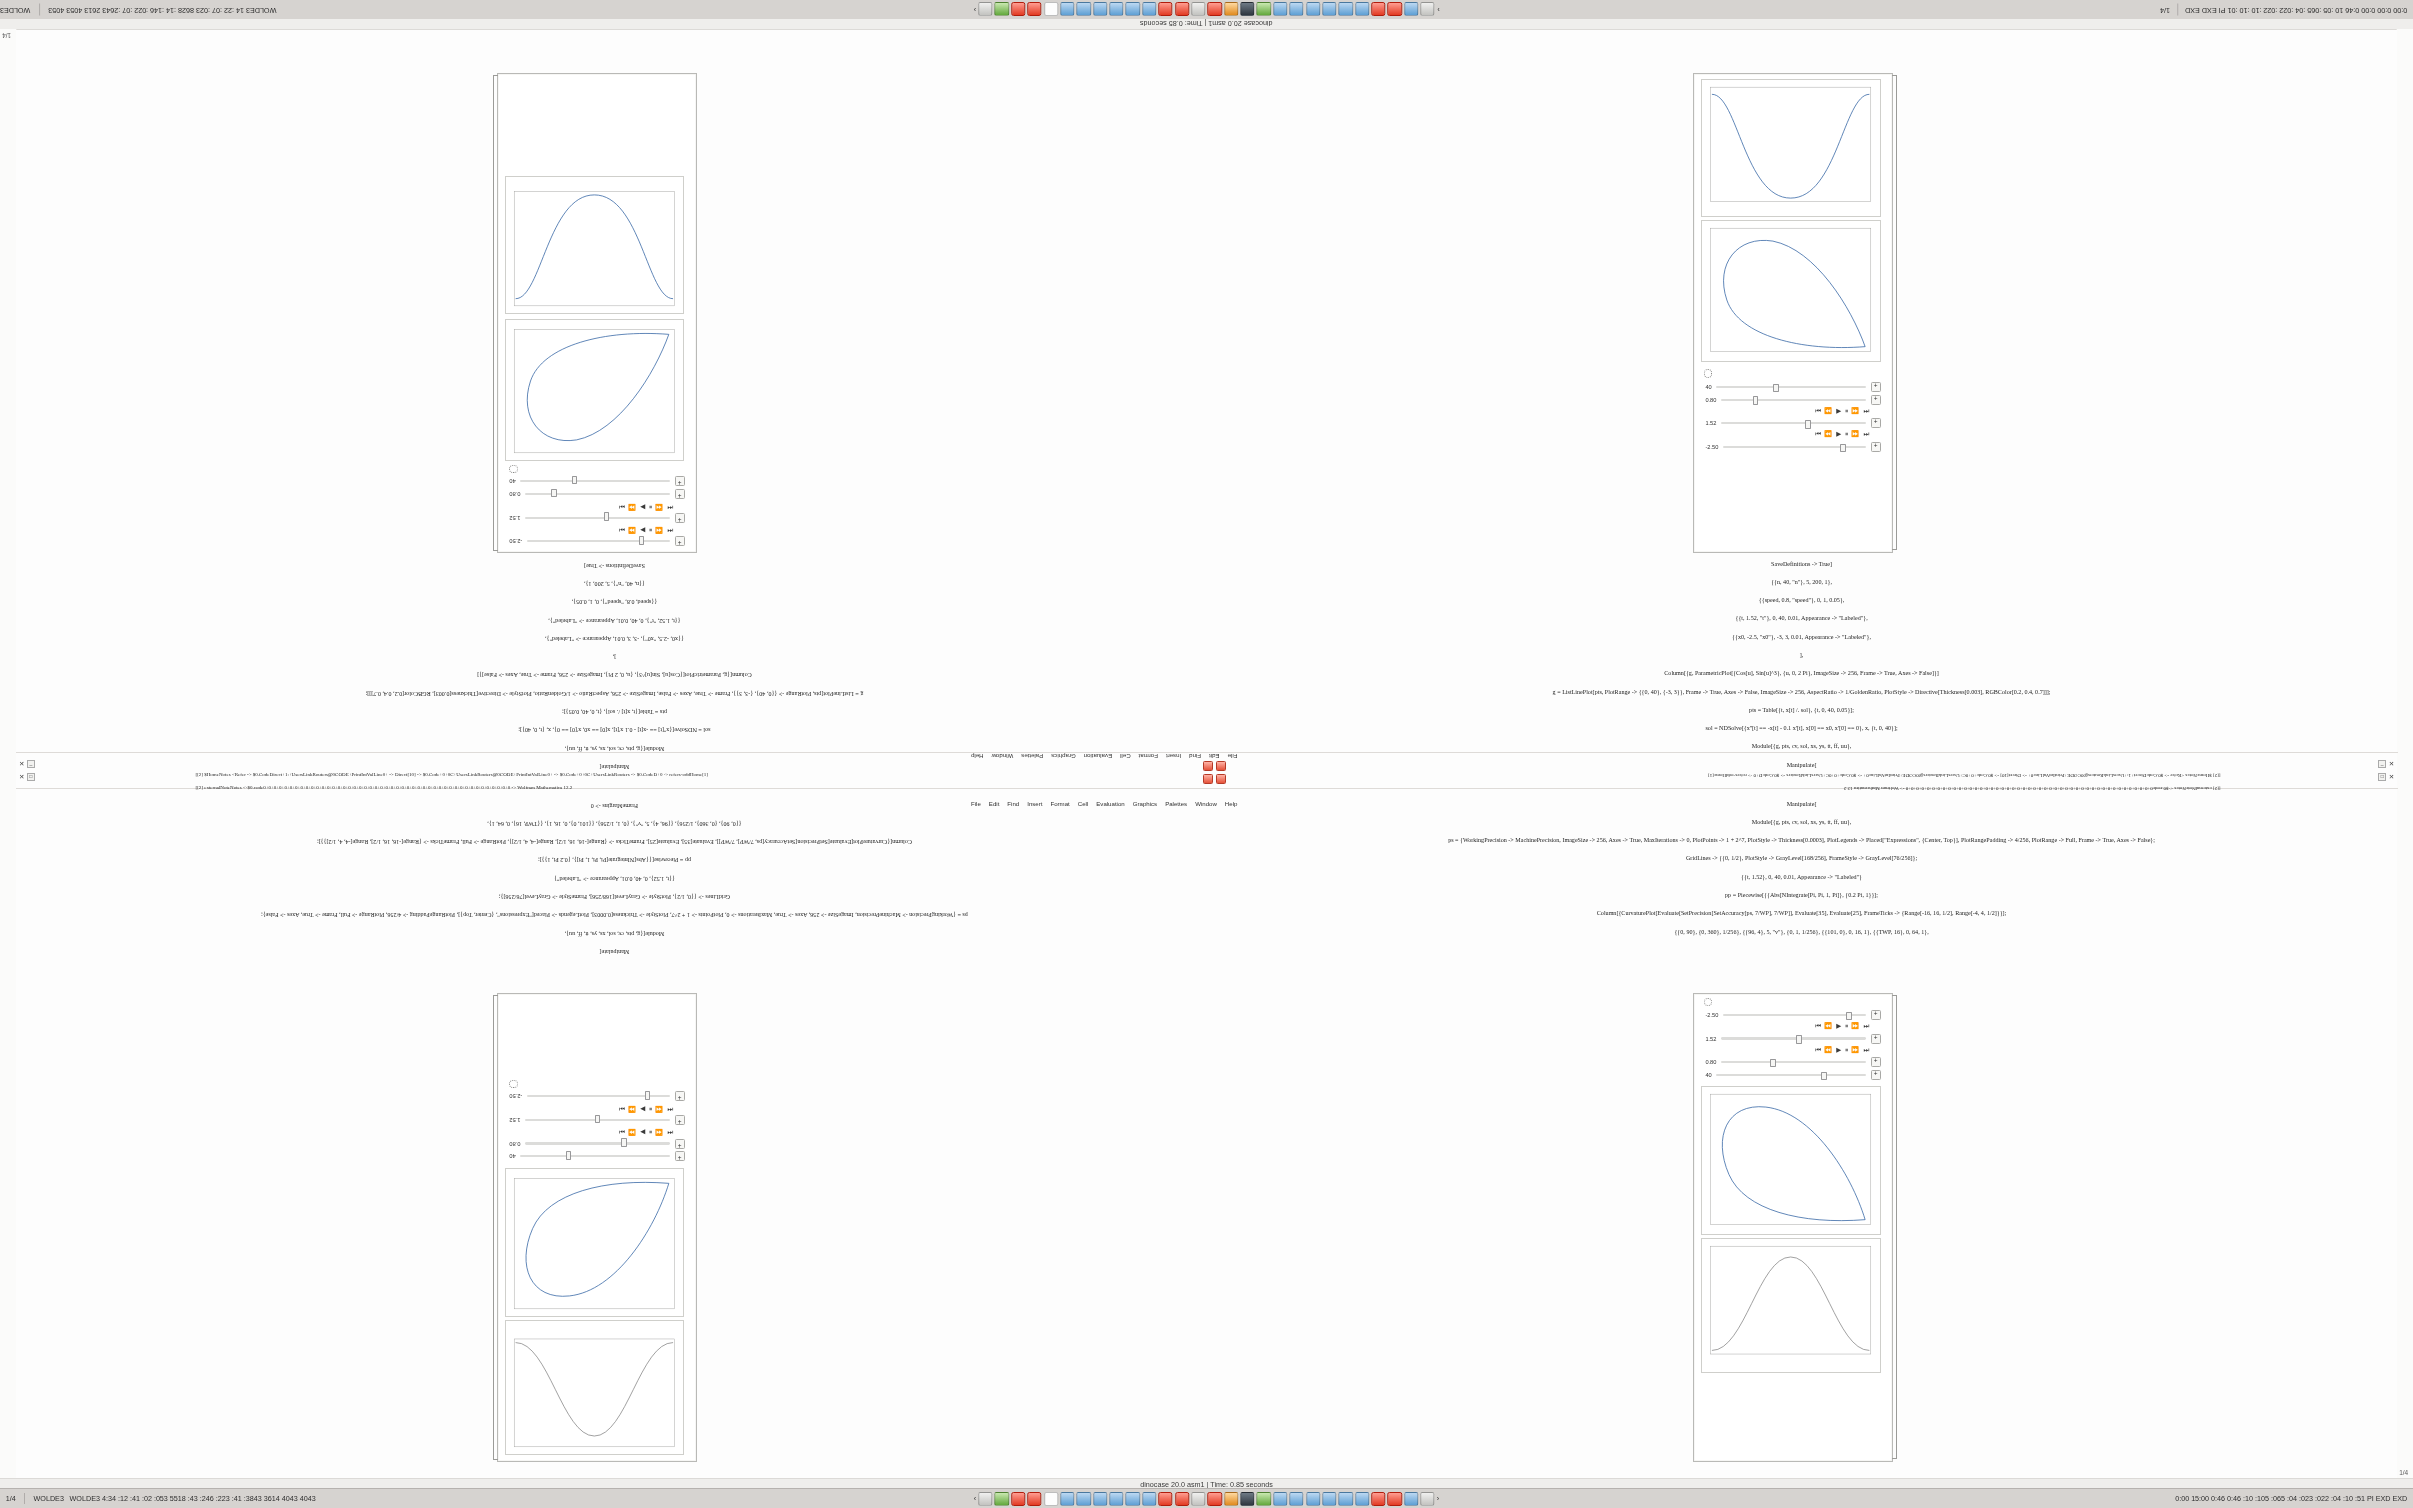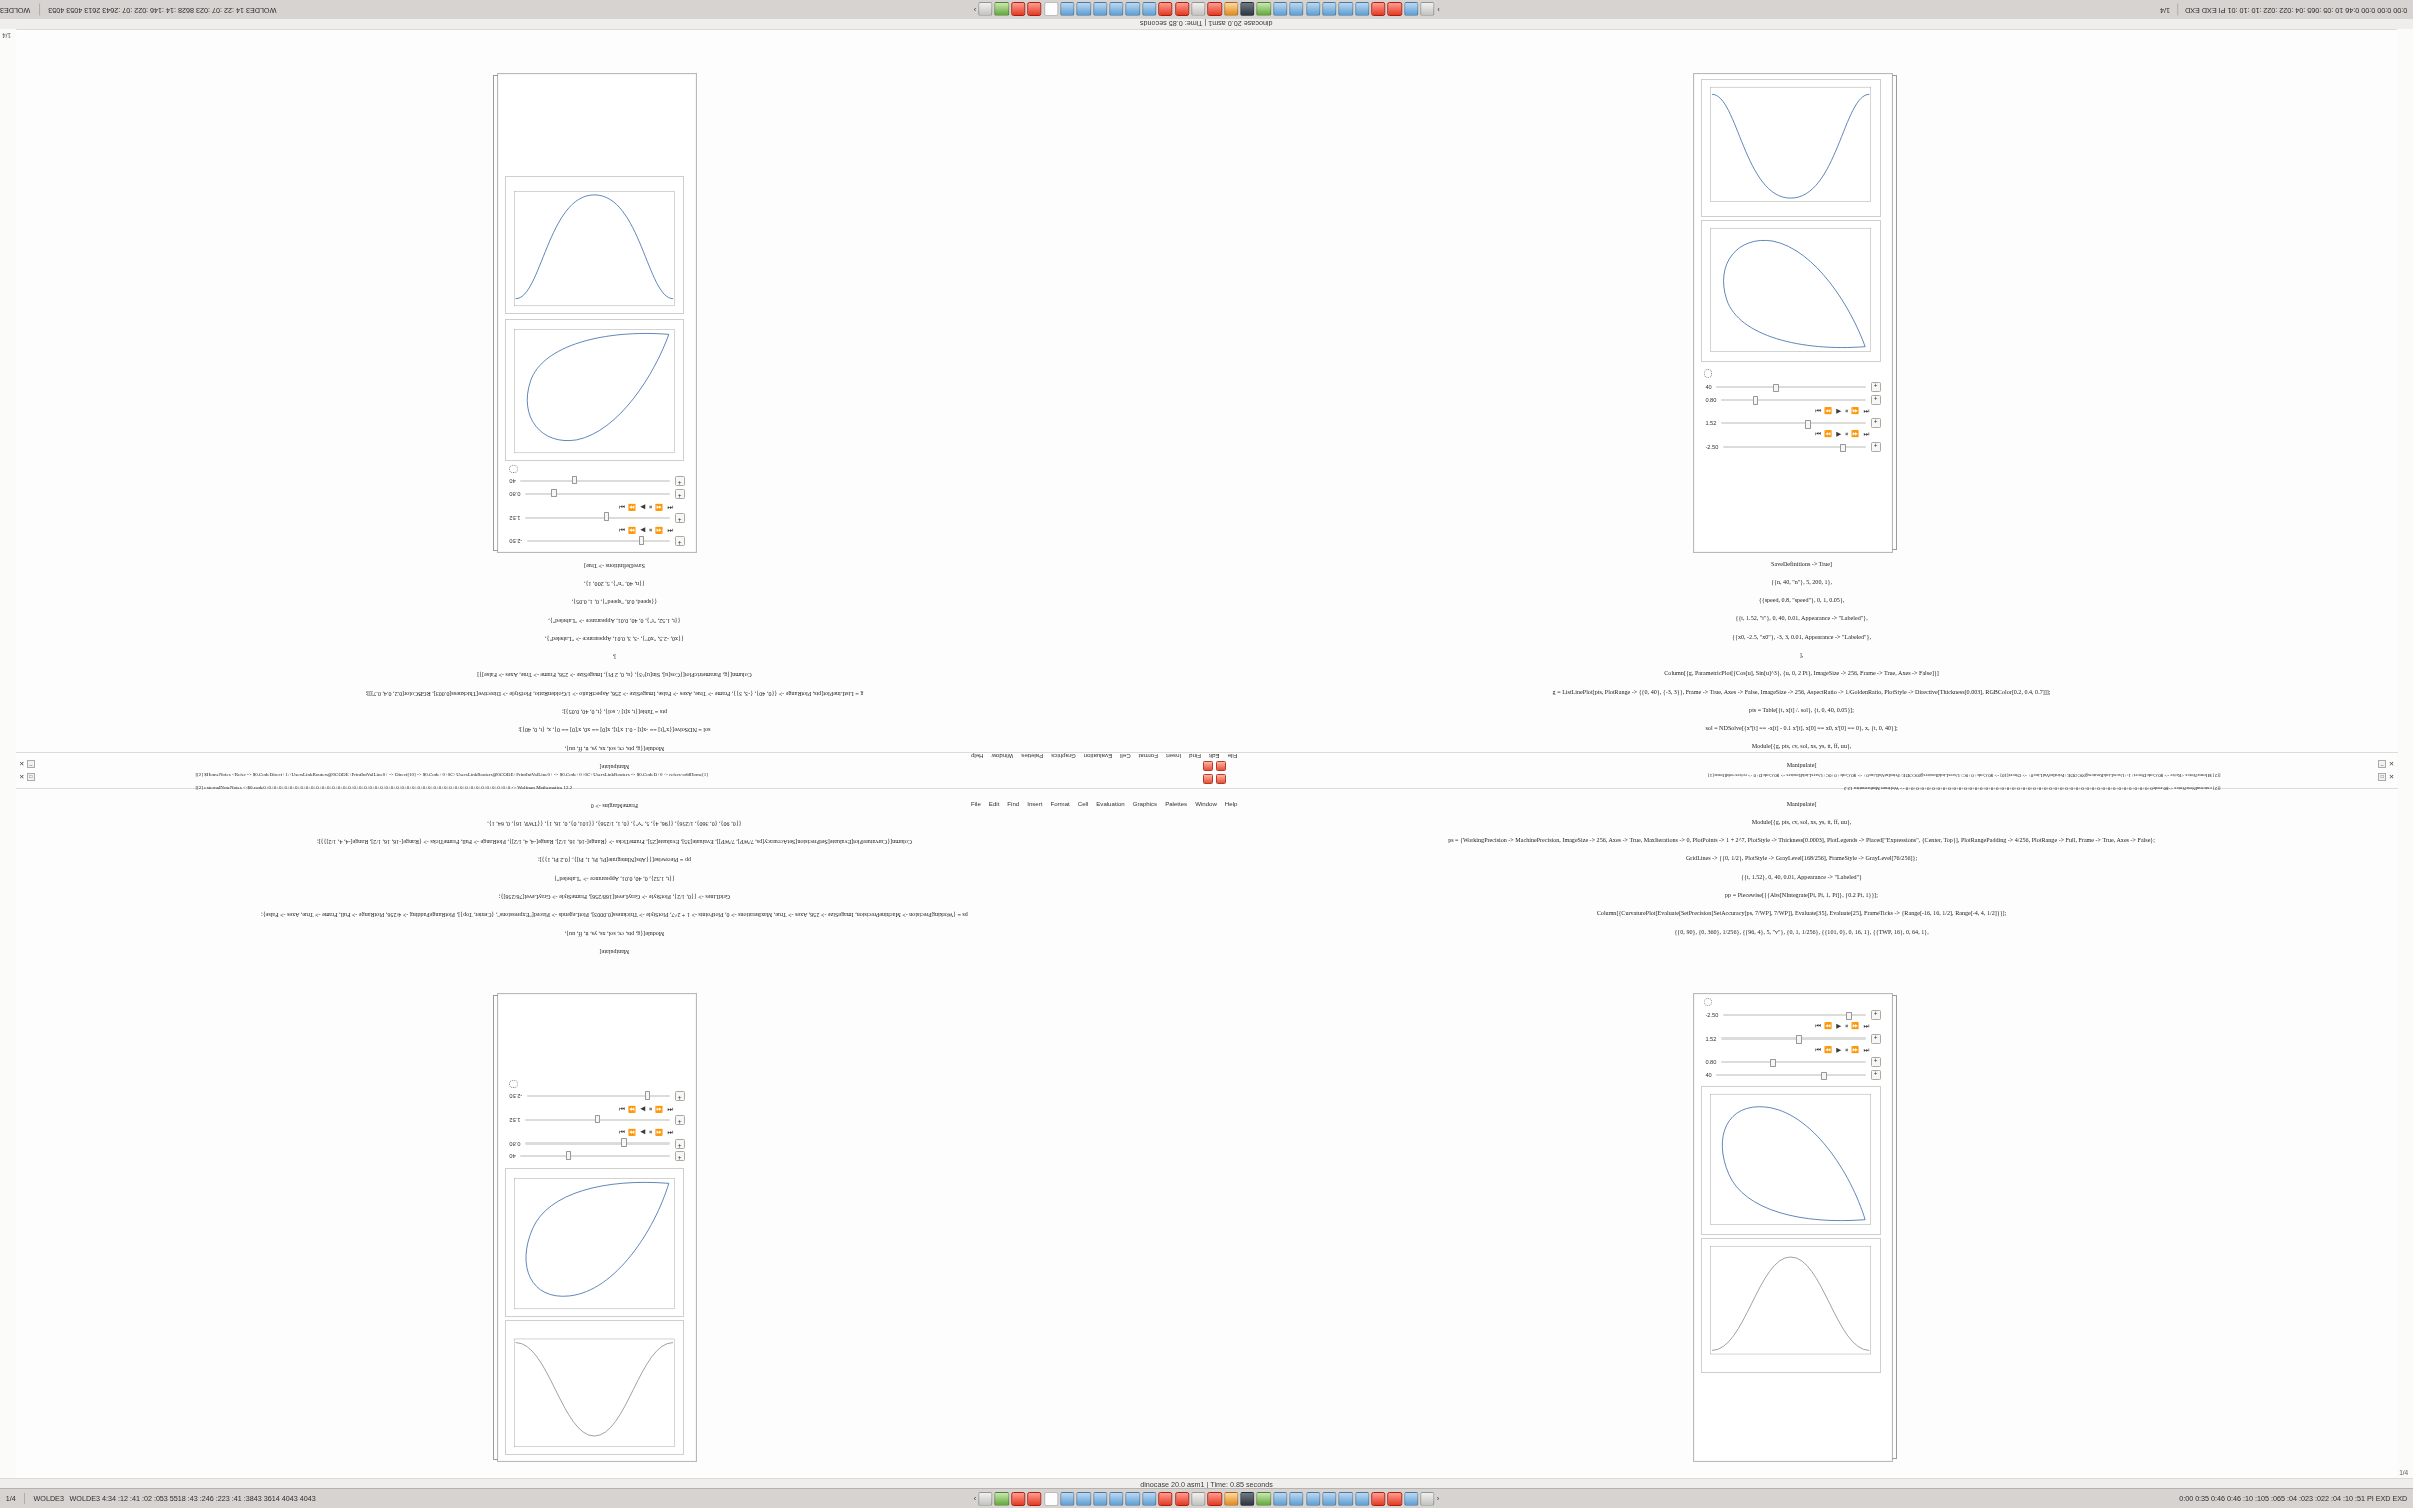--- a/index.html
+++ b/index.html
@@ -571,18 +571,18 @@
       <span class="taskicon blue"></span>
       <span class="taskicon blue"></span>
       <span class="taskicon red"></span>
       <span class="taskicon red"></span>
       <span class="taskicon blue"></span>
       <span class="taskicon grey"></span>
       <span class="panel-label">›</span>
     </div>
 
     <div class="right">
-      <span class="clockbox">0:00 0:35 0:46 0:46  :10  :105  :065  :04  :023  :022  :04  :10  :51  PI  EXD EXD</span>
+      <span class="clockbox">0:00 15:00 0:46 0:46  :10  :105  :065  :04  :023  :022  :04  :10  :51  PI  EXD EXD</span>
     </div>
   </div>
 
 </div>
 
 
 </body></html>

